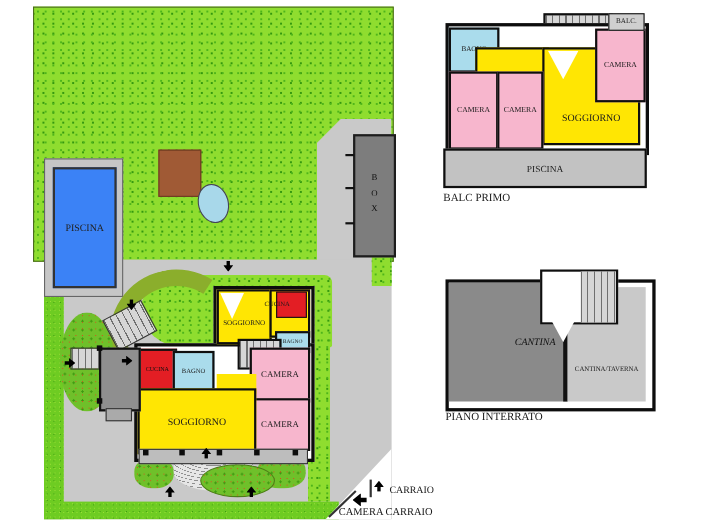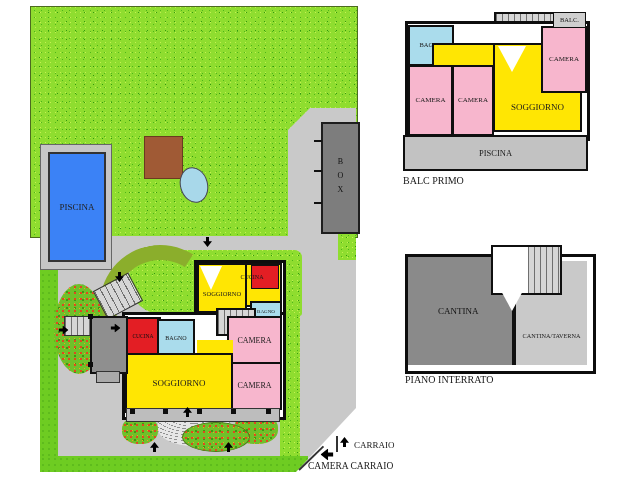--- a/index.html
+++ b/index.html
@@ -172,18 +172,18 @@
   </div>
 
   <div class="abs" style="left:0;top:0;">
     <div class="base" style="left:405px;top:254px;width:185px;height:114px;"></div>
     <div class="abs" style="left:408px;top:257px;width:108px;height:108px;background:#8a8a8a;border-right:4px solid #111;box-sizing:border-box;"></div>
     <div class="abs" style="left:516px;top:261px;width:71px;height:104px;background:#c9c9c9;"></div>
     <div class="abs" style="left:491px;top:245px;width:67px;height:46px;background:#fff;border:2px solid #0f0f0f;">
       <div class="abs hatchv" style="right:0;top:0;width:32px;height:100%;background-color:#d5d5d5;"></div>
     </div>
     <div class="tri" style="left:500px;top:289px;width:24px;height:22px;"></div>
-    <div class="lbl" style="left:438px;top:306px;width:90px;text-align:left;font-size:9px;color:#111;">CANTINA</div>
+    <div class="lbl" style="left:415px;top:306px;width:90px;text-align:right;font-size:9px;color:#111;font-style:italic;">CANTINA</div>
     <div class="lbl" style="left:516px;top:332px;width:71px;text-align:center;font-size:6.2px;color:#222;">CANTINA/TAVERNA</div>
     <div class="lbl" style="left:405px;top:374px;font-size:10px;text-align:center;">PIANO INTERRATO</div>
   </div>
 
 </div>
 
 </body></html>

